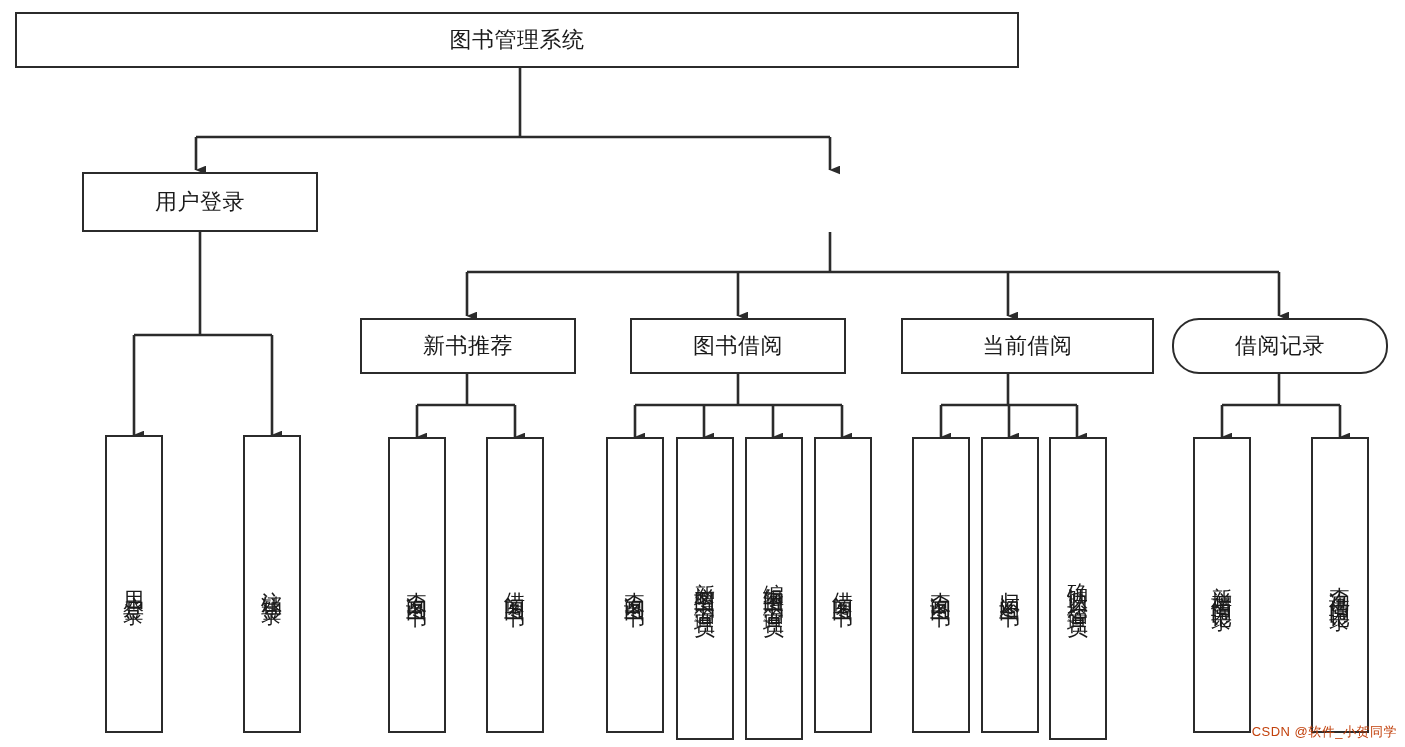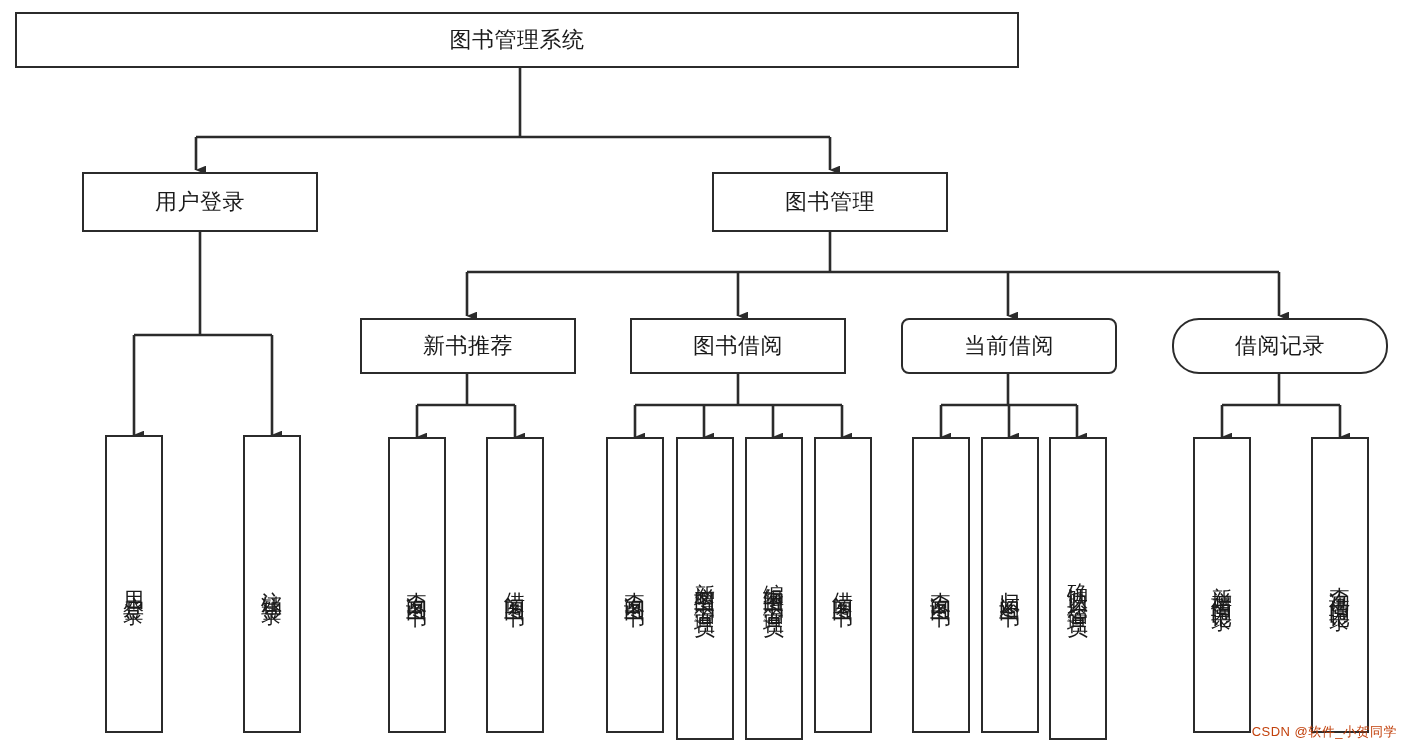--- a/index.html
+++ b/index.html
@@ -120,31 +120,28 @@
     </g>
   </svg>
 
   <div class="node horiz" style="left:15px; top:12px; width:1004px; height:56px;">
     <span class="htext">图书管理系统</span>
   </div>
 
   <div class="node horiz" style="left:82px; top:172px; width:236px; height:60px;">
     <span class="htext">用户登录</span>
   </div>
-  <div class="node horiz" style="left:712px; top:172px; width:236px; height:60px;">
-    <span class="htext">图书管理</span>
-  </div>
 
   <div class="node horiz" style="left:360px; top:318px; width:216px; height:56px;text-align:right;">
     <span class="htext">新书推荐</span>
   </div>
   <div class="node horiz" style="left:630px; top:318px; width:216px; height:56px;">
     <span class="htext">图书借阅</span>
   </div>
-  <div class="node horiz" style="left:901px; top:318px; width:216px; height:56px;border-radius:8px;">
+  <div class="node horiz" style="left:901px; top:318px; width:253px; height:56px;">
     <span class="htext">当前借阅</span>
   </div>
   <div class="node horiz" style="left:1172px; top:318px; width:216px; height:56px;border-radius:27px;">
     <span class="htext">借阅记录</span>
   </div>
 
   <div class="node vert" style="left:105px; top:435px; width:58px; height:298px;">
     <span class="vtext">用户登录</span>
   </div>
   <div class="node vert" style="left:243px; top:435px; width:58px; height:298px;">

